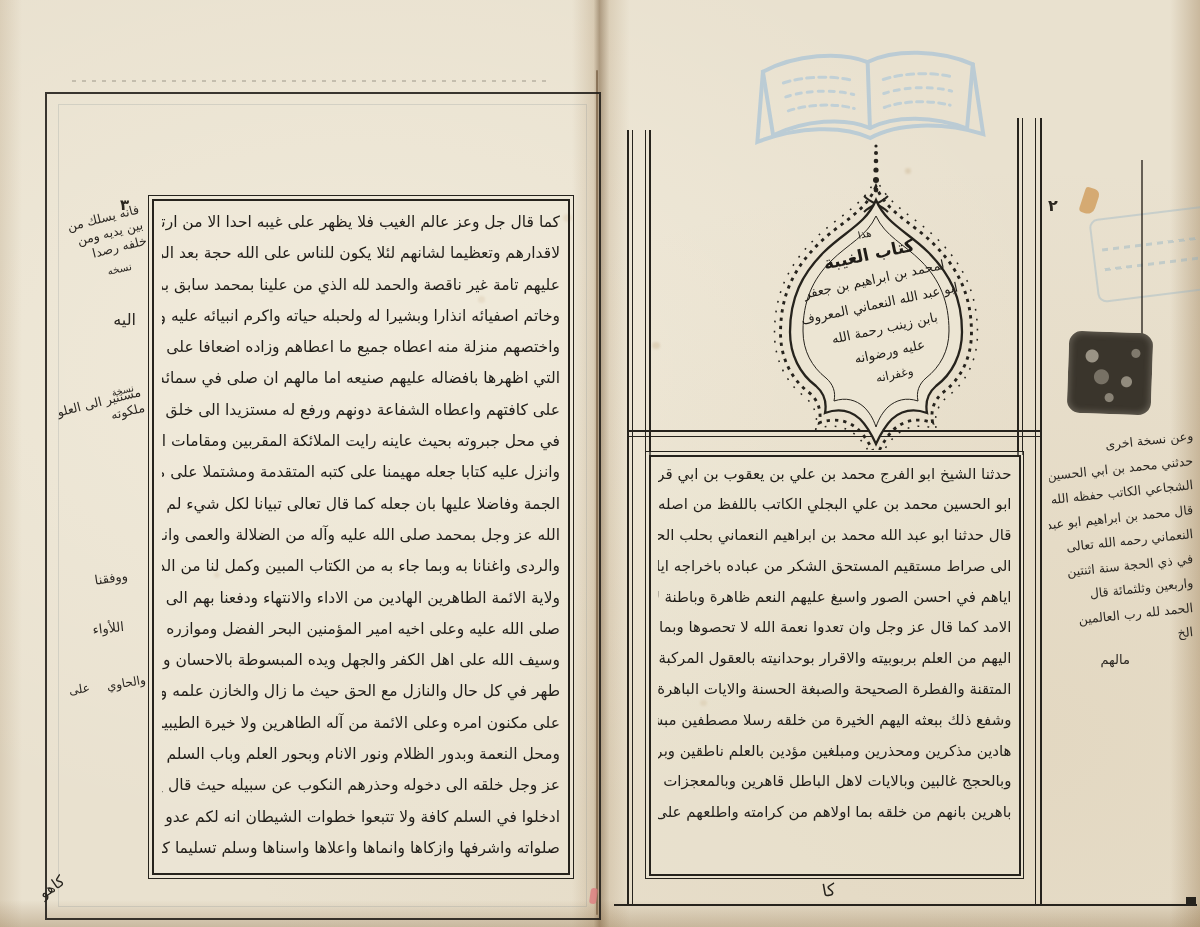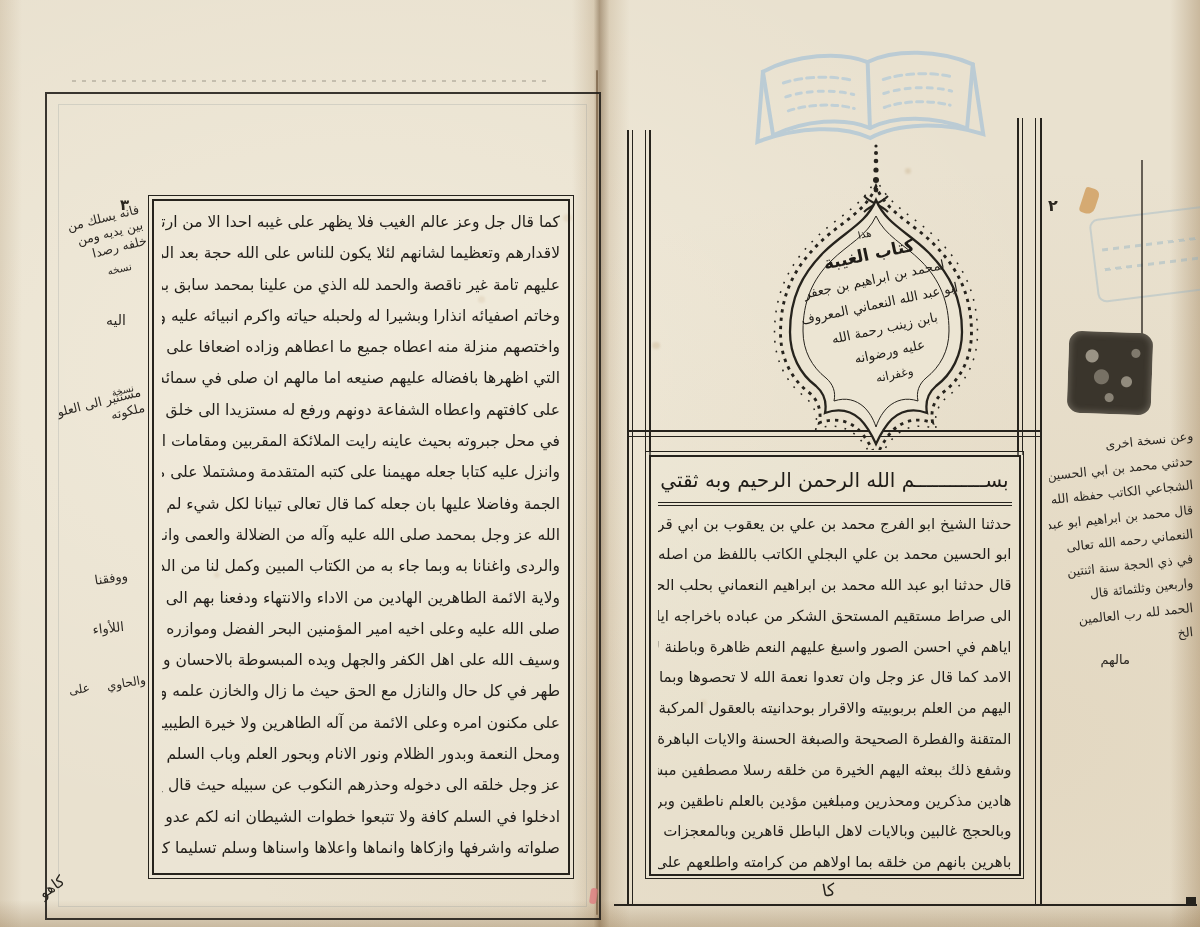--- a/index.html
+++ b/index.html
@@ -95,21 +95,21 @@
   <div class="spot" style="left:700px;top:700px;width:7px;height:6px;"></div>
 
   <div class="abs lp-bleedline"></div>
   <div class="abs lp-outer"></div>
   <div class="abs lp-outer-faint"></div>
 
   <div class="abs pgnum" style="left:120px;top:196px;">٣</div>
 
   <div class="abs mnote" style="left:52px;top:212px;width:92px;transform:rotate(-14deg);">فانه يسلك من بين يديه ومن خلفه رصدا</div>
   <div class="abs mnote" style="left:92px;top:262px;width:40px;font-size:10.5px;transform:rotate(-12deg);">نسخه</div>
-  <div class="abs mnote" style="left:96px;top:312px;width:40px;font-size:14px;text-align:center;">اليه</div>
+  <div class="abs mnote" style="left:96px;top:312px;width:40px;font-size:16px;">اليه</div>
   <div class="abs mnote" style="left:42px;top:396px;width:102px;transform:rotate(-14deg);">مستنير الى العلو ملكوته</div>
   <div class="abs mnote" style="left:100px;top:384px;width:34px;font-size:9.5px;transform:rotate(-14deg);">نسخة</div>
   <div class="abs mnote" style="left:72px;top:572px;width:56px;font-size:13px;transform:rotate(-8deg);">ووفقنا</div>
   <div class="abs mnote" style="left:66px;top:622px;width:58px;font-size:13px;transform:rotate(-6deg);">اللأواء</div>
   <div class="abs mnote" style="left:56px;top:682px;width:34px;font-size:12px;transform:rotate(-8deg);">على</div>
   <div class="abs mnote" style="left:94px;top:676px;width:52px;font-size:12px;transform:rotate(-10deg);">والحاوي</div>
 
   <div class="abs lp-frame">
     <div class="lp-frame-in">
       <div class="lp-text">
@@ -200,21 +200,20 @@
     <div class="m2">لمحمد بن ابراهيم بن جعفر</div>
     <div class="m3">ابو عبد الله النعماني المعروف</div>
     <div class="m4">بابن زينب رحمة الله</div>
     <div class="m5">عليه ورضوانه</div>
     <div class="m6">وغفرانه</div>
   </div>
 
   <div class="abs rp-frame">
     <div class="rp-frame-in">
       <div class="rp-content">
-        <div class="basmala">بســــــــــــم الله الرحمن الرحيم وبه ثقتي</div>
         <div>
             <div class="tline rline">حدثنا الشيخ ابو الفرج محمد بن علي بن يعقوب بن ابي قرة القنابي رحمه الله قال حدثنا</div>
             <div class="tline rline">ابو الحسين محمد بن علي البجلي الكاتب باللفظ من اصله كتب هذه التنزيه وهو ينظر في اصله</div>
             <div class="tline rline">قال حدثنا ابو عبد الله محمد بن ابراهيم النعماني بحلب الحمد لله ذي الغايات الهادي من يشاء</div>
             <div class="tline rline">الى صراط مستقيم المستحق الشكر من عباده باخراجه اياهم من العدم الى الوجود ونقله</div>
             <div class="tline rline">اياهم في احسن الصور واسبغ عليهم النعم ظاهرة وباطنة لا يحصيها العد على طول</div>
             <div class="tline rline">الامد كما قال عز وجل وان تعدوا نعمة الله لا تحصوها وبما دلهم عليه وارشدهم</div>
             <div class="tline rline">اليهم من العلم بربوبيته والاقرار بوحدانيته بالعقول المركبة والحكم البالغة والصنعة</div>
             <div class="tline rline">المتقنة والفطرة الصحيحة والصبغة الحسنة والايات الباهرة والبراهين الظاهرة</div>
             <div class="tline rline">وشفع ذلك ببعثه اليهم الخيرة من خلقه رسلا مصطفين مبشرين ومنذرين ودالين</div>

